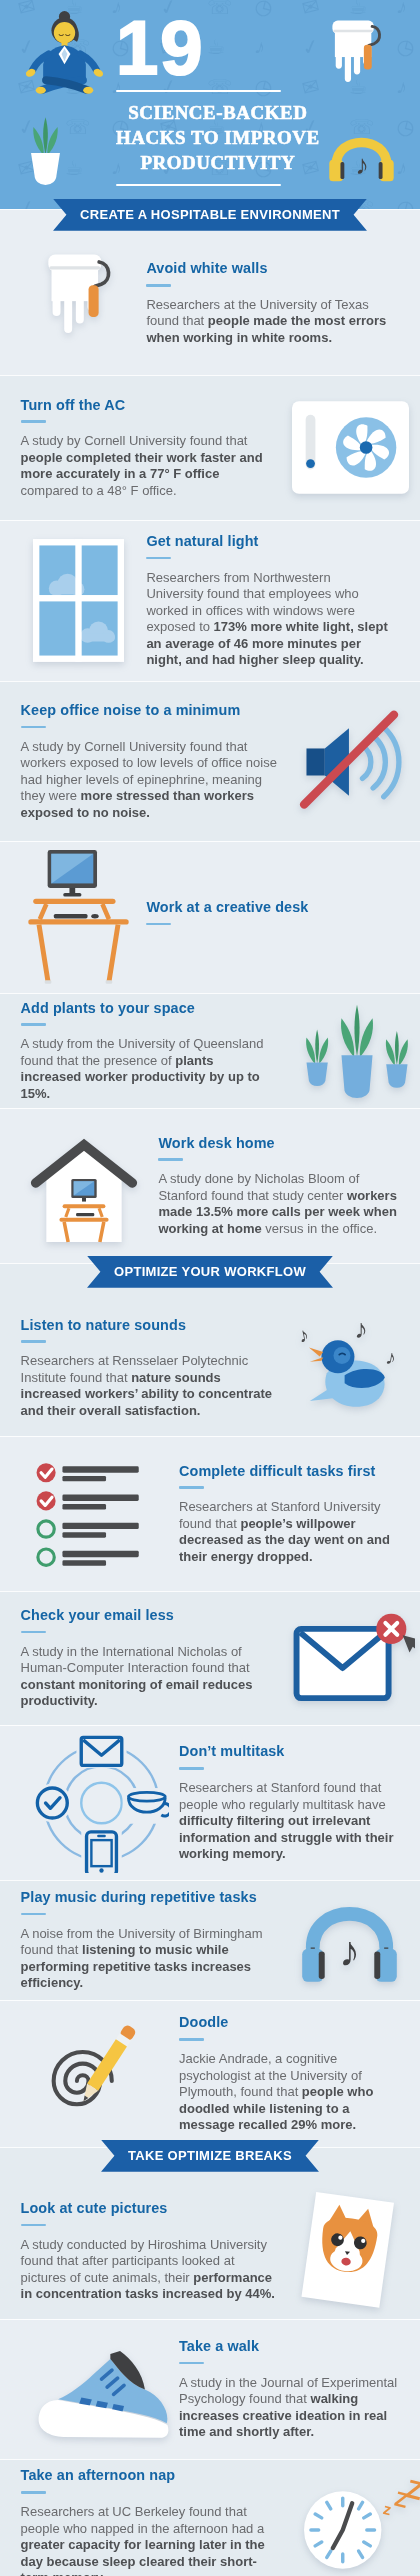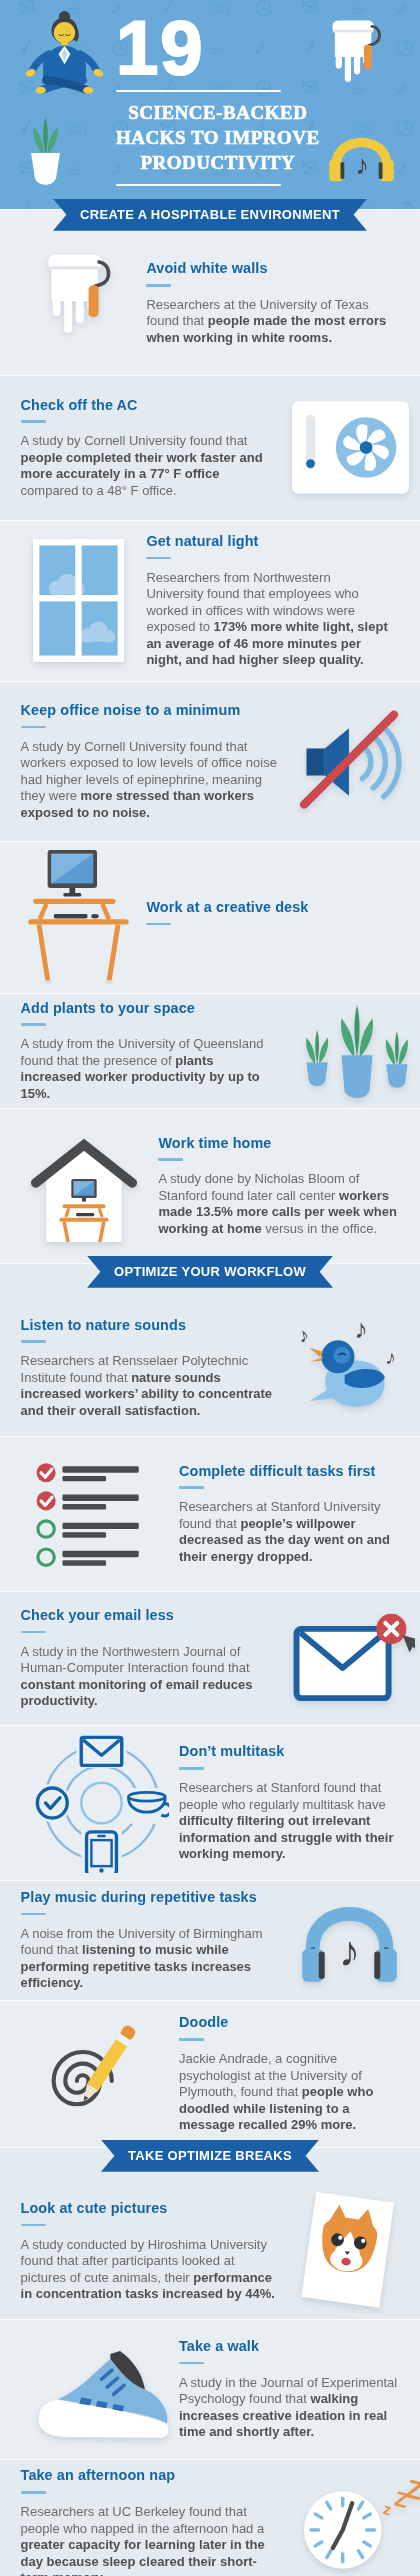--- a/index.html
+++ b/index.html
@@ -183,21 +183,21 @@
         <h2>Avoid white walls</h2>
         <div class="h-rule"></div>
         <p><span>Researchers at the University of Texas found that </span><strong>people made the most errors when working in white rooms.</strong></p>
       </div>
     </div>
   </section>
 
   <section class="hack bgB text-first" style="height:145px">
     <div class="row">
       <div class="text-col">
-        <h2>Check off the AC</h2>
+        <h2>Turn off the AC</h2>
         <div class="h-rule"></div>
         <p><span>A study by Cornell University found that </span><strong>people completed their work faster and more accurately in a 77° F office</strong><span> compared to a 48° F office.</span></p>
       </div>
       <div class="icon-col">
           <svg class="icon-shadow" width="117" height="93" viewBox="0 0 240 190">
         <rect width="240" height="190" rx="14" fill="#fff"></rect>
         <rect x="28" y="28" width="20" height="112" rx="10" fill="#e4e8eb"></rect>
         <circle cx="38" cy="128" r="9" fill="#1b6ab0"></circle>
         <circle cx="152" cy="95" r="62" fill="#8ac0e6"></circle>
         <g transform="translate(152,95)" fill="#fff">
@@ -331,23 +331,23 @@
         <path d="M124,132 h52 L124,168 Z" fill="#7fb6e0"></path>
         <rect x="145" y="174" width="10" height="9" fill="#3f4042"></rect>
         <rect x="96" y="190" width="108" height="10" rx="5" fill="#e8913f"></rect>
         <path d="M112,200 L104,222 M188,200 L196,222" stroke="#e8913f" stroke-width="8"></path>
         <rect x="130" y="212" width="46" height="8" rx="3" fill="#3f4042"></rect>
         <rect x="88" y="224" width="124" height="10" rx="5" fill="#e8913f"></rect>
         <path d="M100,234 L110,285 M200,234 L190,285" stroke="#e8913f" stroke-width="9"></path>
       </svg>
         </div>
       <div class="text-col">
-        <h2>Work time home</h2>
-        <div class="h-rule"></div>
-        <p><span>A study done by Nicholas Bloom of Stanford found later call center </span><strong>workers made 13.5% more calls per week when working at home</strong><span> versus in the office.</span></p>
+        <h2>Work desk home</h2>
+        <div class="h-rule"></div>
+        <p><span>A study done by Nicholas Bloom of Stanford found that study center </span><strong>workers made 13.5% more calls per week when working at home</strong><span> versus in the office.</span></p>
       </div>
     </div>
   </section>
 
   <section class="hack bgB text-first" style="height:173px;padding-top:36px">
     <div class="ribbon" style="top:-8.2px">OPTIMIZE YOUR WORKFLOW</div>
     <div class="row">
       <div class="text-col">
         <h2>Listen to nature sounds</h2>
         <div class="h-rule"></div>
@@ -403,21 +403,21 @@
       <div class="h-rule"></div>
       <p><span>Researchers at Stanford University found that </span><strong>people’s willpower decreased as the day went on and their energy dropped.</strong></p>
     </div>
   </section>
 
   <section class="hack bgB text-first" style="height:134px">
     <div class="row">
       <div class="text-col">
         <h2>Check your email less</h2>
         <div class="h-rule"></div>
-        <p><span>A study in the Northwestern Journal of Human-Computer Interaction found that </span><strong>constant monitoring of email reduces productivity.</strong></p>
+        <p><span>A study in the International Nicholas of Human-Computer Interaction found that </span><strong>constant monitoring of email reduces productivity.</strong></p>
       </div>
       <div class="icon-col">
           <svg class="icon-shadow" width="123" height="103" viewBox="0 0 270 226">
         <rect x="10" y="48" width="202" height="152" rx="10" fill="#fff" stroke="#1d5fa0" stroke-width="13"></rect>
         <path d="M18,56 L111,134 L204,56" fill="none" stroke="#1d5fa0" stroke-width="13" stroke-linejoin="round"></path>
         <circle cx="218" cy="48" r="33" fill="#cb4a50"></circle>
         <path d="M205,35 L231,61 M231,35 L205,61" stroke="#fff" stroke-width="9" stroke-linecap="round"></path>
         <path d="M243,62 l15,38 l7,-13 l13,11 l7,-8 l-13,-11 l13,-6 z" fill="#4a4b4d"></path>
       </svg>
         </div>

